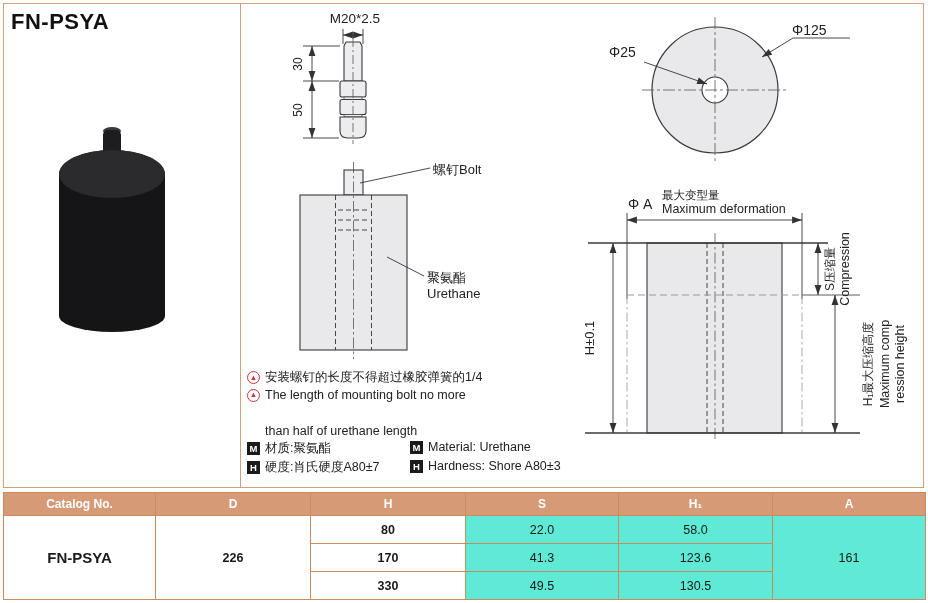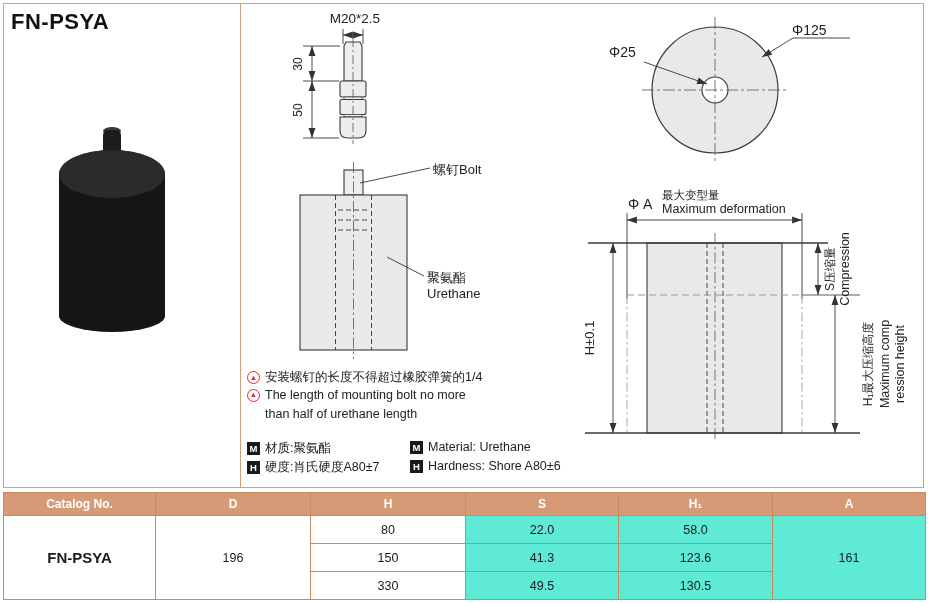--- a/index.html
+++ b/index.html
@@ -40,21 +40,21 @@
 
   
   .spec-table {
     position:absolute; left:3px; top:492px; width:922px;
     border-collapse:collapse; table-layout:fixed; font-size:12.5px;
   }
   .spec-table th, .spec-table td { border:1px solid #c98c60; text-align:center; vertical-align:middle; }
   .spec-table th { background:#d69a76; color:#fff; font-size:12px; font-weight:bold; height:23px; }
   .spec-table td { height:28px; background:#fff; color:#1a1a1a; }
   td.c-cat { font-size:15px; font-weight:bold; }
-  td.c-bold { font-weight:normal;margin-top:24px; }
+  td.c-bold { font-weight:bold;margin-top:24px; }
   td.c-cream { background:#5eead4; }
 </style>
 </head>
 <body>
 
 <div class="page">
 
   <div class="main-panel">
     <div class="v-divider"></div>
   </div>
@@ -187,39 +187,39 @@
         <span>▲</span>
       </span>
     <span>安装螺钉的长度不得超过橡胶弹簧的1/4</span>
   </div>
   <div class="note-line" style="left:247px; top:388px;">
     <span class="warn-ico">
         <span>▲</span>
       </span>
     <span>The length of mounting bolt no more</span>
   </div>
-  <div class="note-line" style="left:265px; top:407px;">
+  <div class="note-line" style="left:265px; top:424px;">
     <span>than half of urethane length</span>
   </div>
 
   <div class="spec-line" style="left:247px; top:440px;">
     <span class="badge">M</span>
     <span>材质:聚氨酯</span>
   </div>
   <div class="spec-line" style="left:247px; top:459px;">
     <span class="badge">H</span>
     <span>硬度:肖氏硬度A80±7</span>
   </div>
   <div class="spec-line" style="left:410px; top:440px;">
     <span class="badge">M</span>
     <span>Material: Urethane</span>
   </div>
   <div class="spec-line" style="left:410px; top:459px;">
     <span class="badge">H</span>
-    <span>Hardness: Shore A80±6</span>
+    <span>Hardness: Shore A80±3</span>
   </div>
 
   <table class="spec-table">
     <colgroup>
       <col style="width:152px">
         <col style="width:155px">
         <col style="width:155px">
       <col style="width:153px">
         <col style="width:154px">
         <col style="width:153px">
@@ -230,28 +230,28 @@
         <th>D</th>
         <th>H</th>
         <th>S</th>
         <th>H₁</th>
         <th>A</th>
       </tr>
     </thead>
     <tbody>
       <tr>
         <td rowspan="3" class="c-cat">FN-PSYA</td>
-        <td rowspan="3" class="c-bold">196</td>
+        <td rowspan="3" class="c-bold">226</td>
         <td class="c-bold">80</td>
         <td class="c-cream">22.0</td>
         <td class="c-cream">58.0</td>
         <td rowspan="3" class="c-cream">161</td>
       </tr>
       <tr>
-        <td class="c-bold">150</td>
+        <td class="c-bold">170</td>
         <td class="c-cream">41.3</td>
         <td class="c-cream">123.6</td>
       </tr>
       <tr>
         <td class="c-bold">330</td>
         <td class="c-cream">49.5</td>
         <td class="c-cream">130.5</td>
       </tr>
     </tbody>
   </table>

